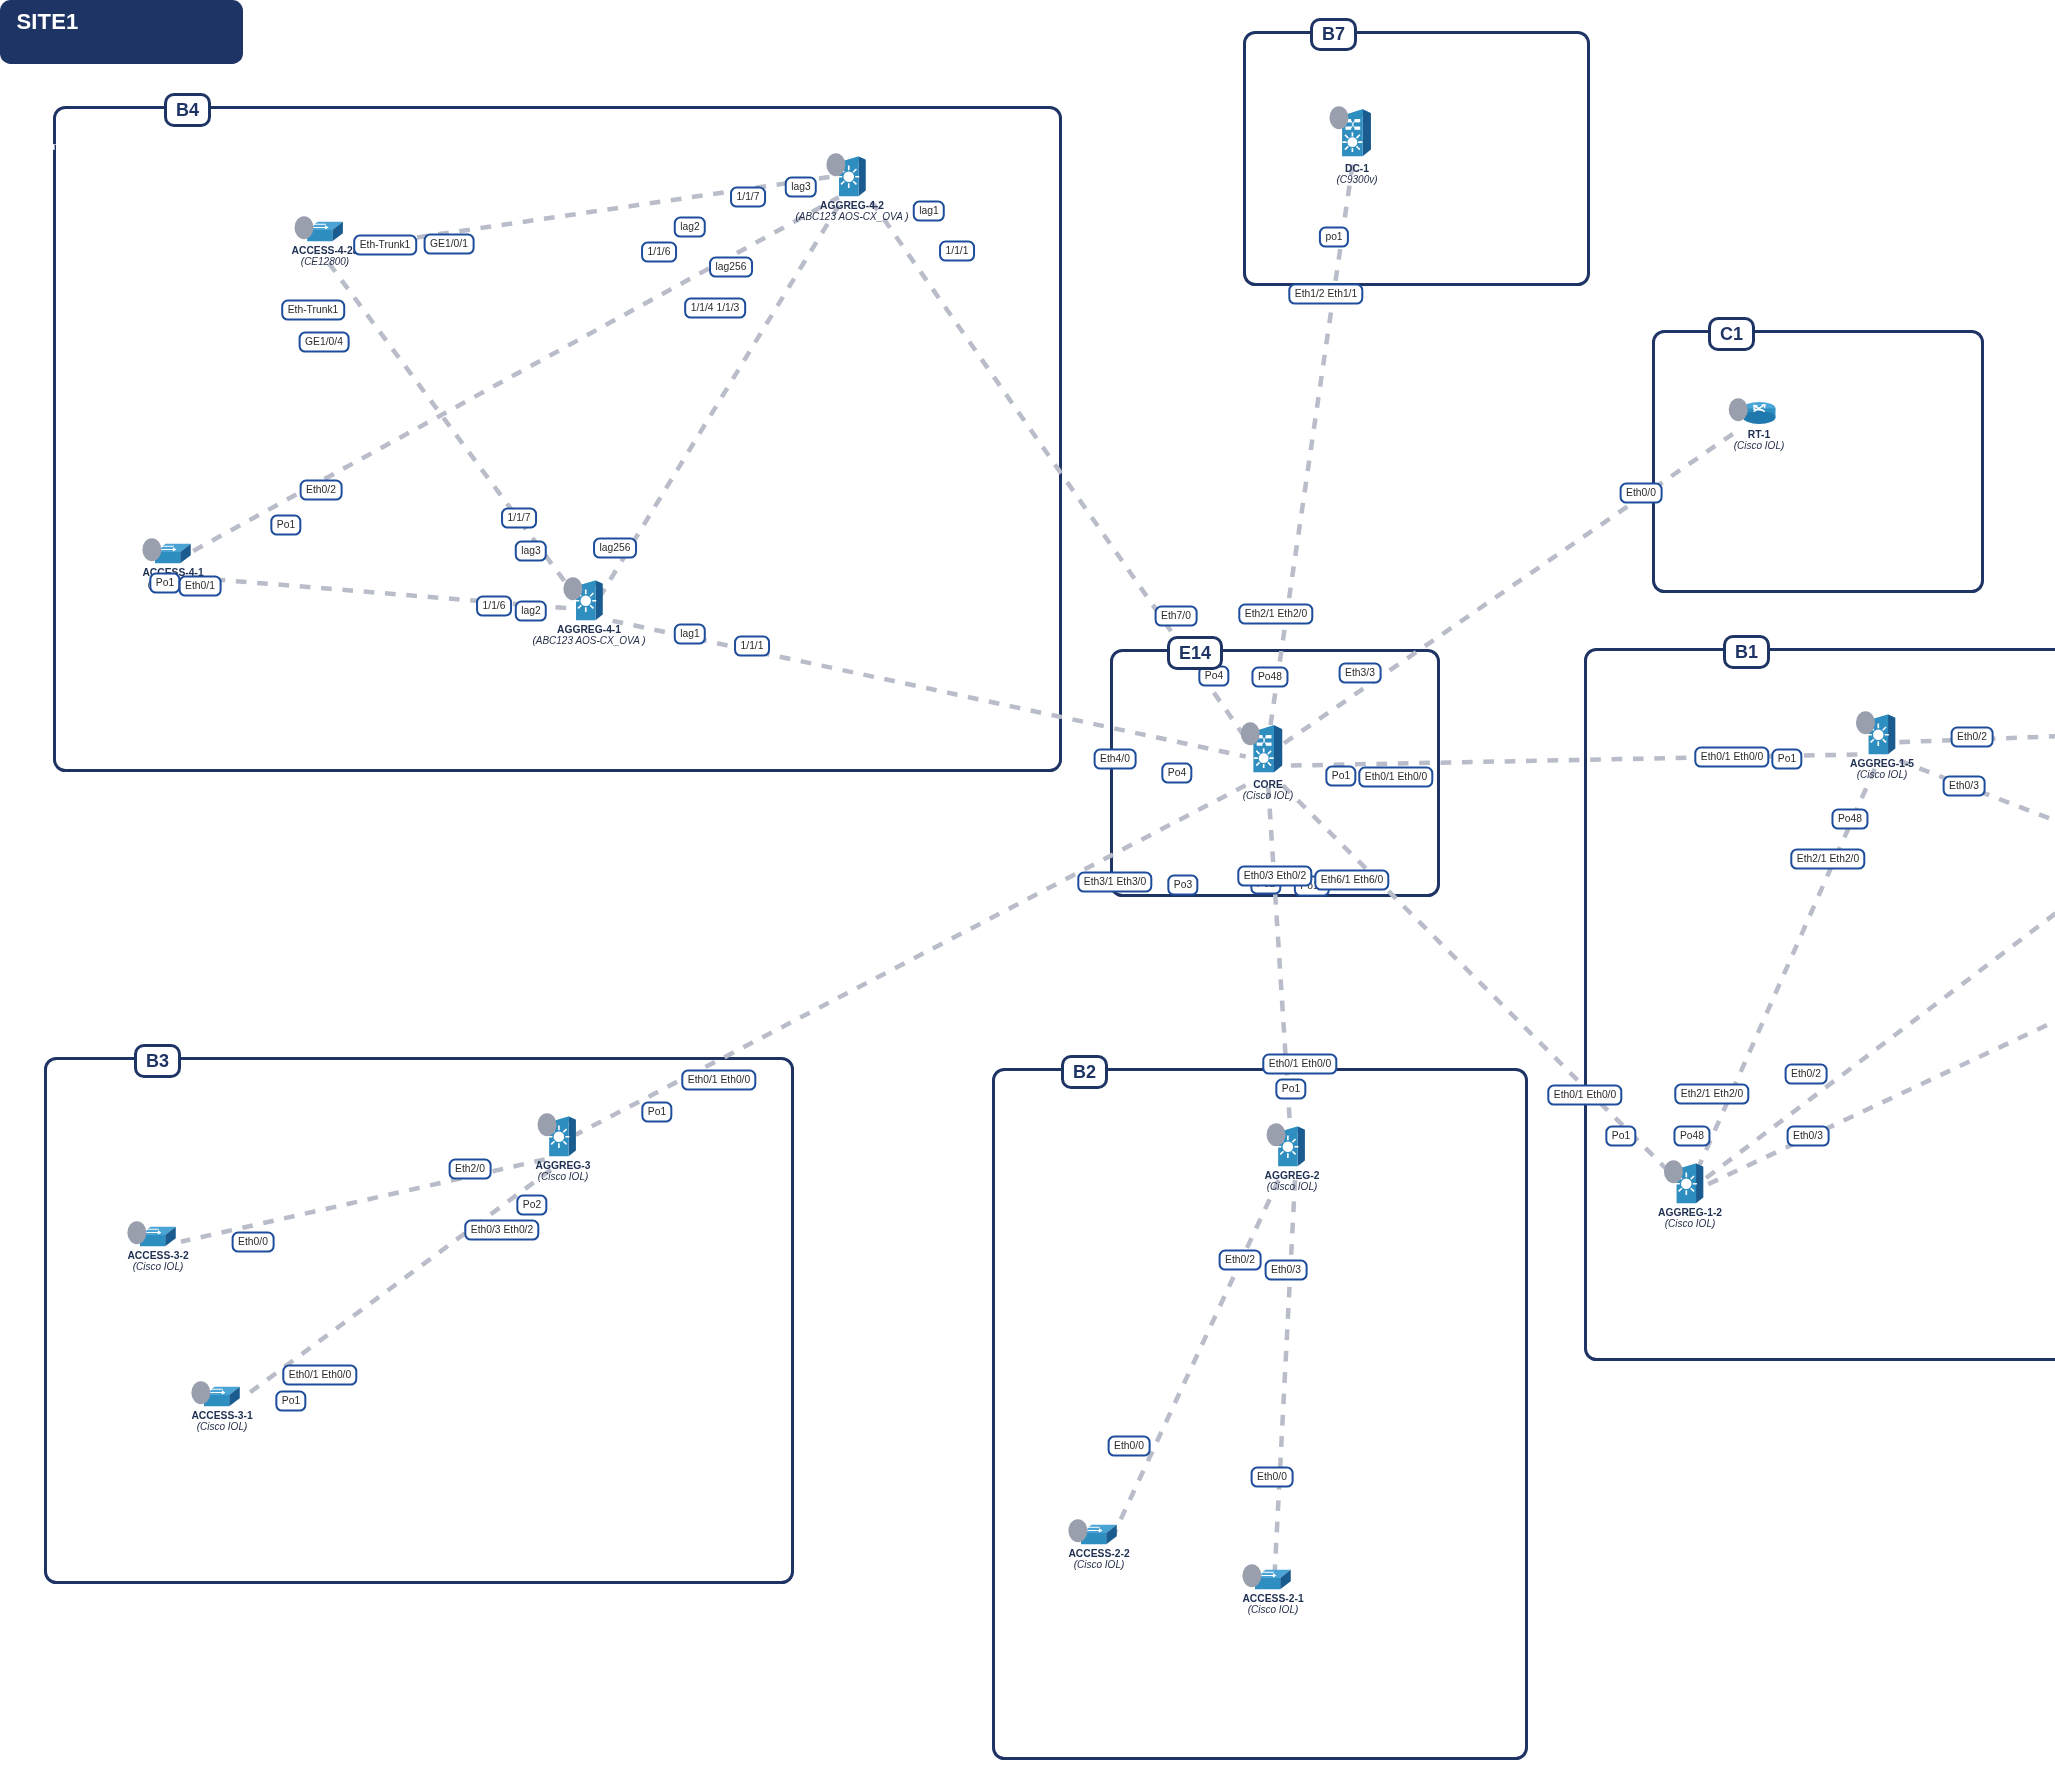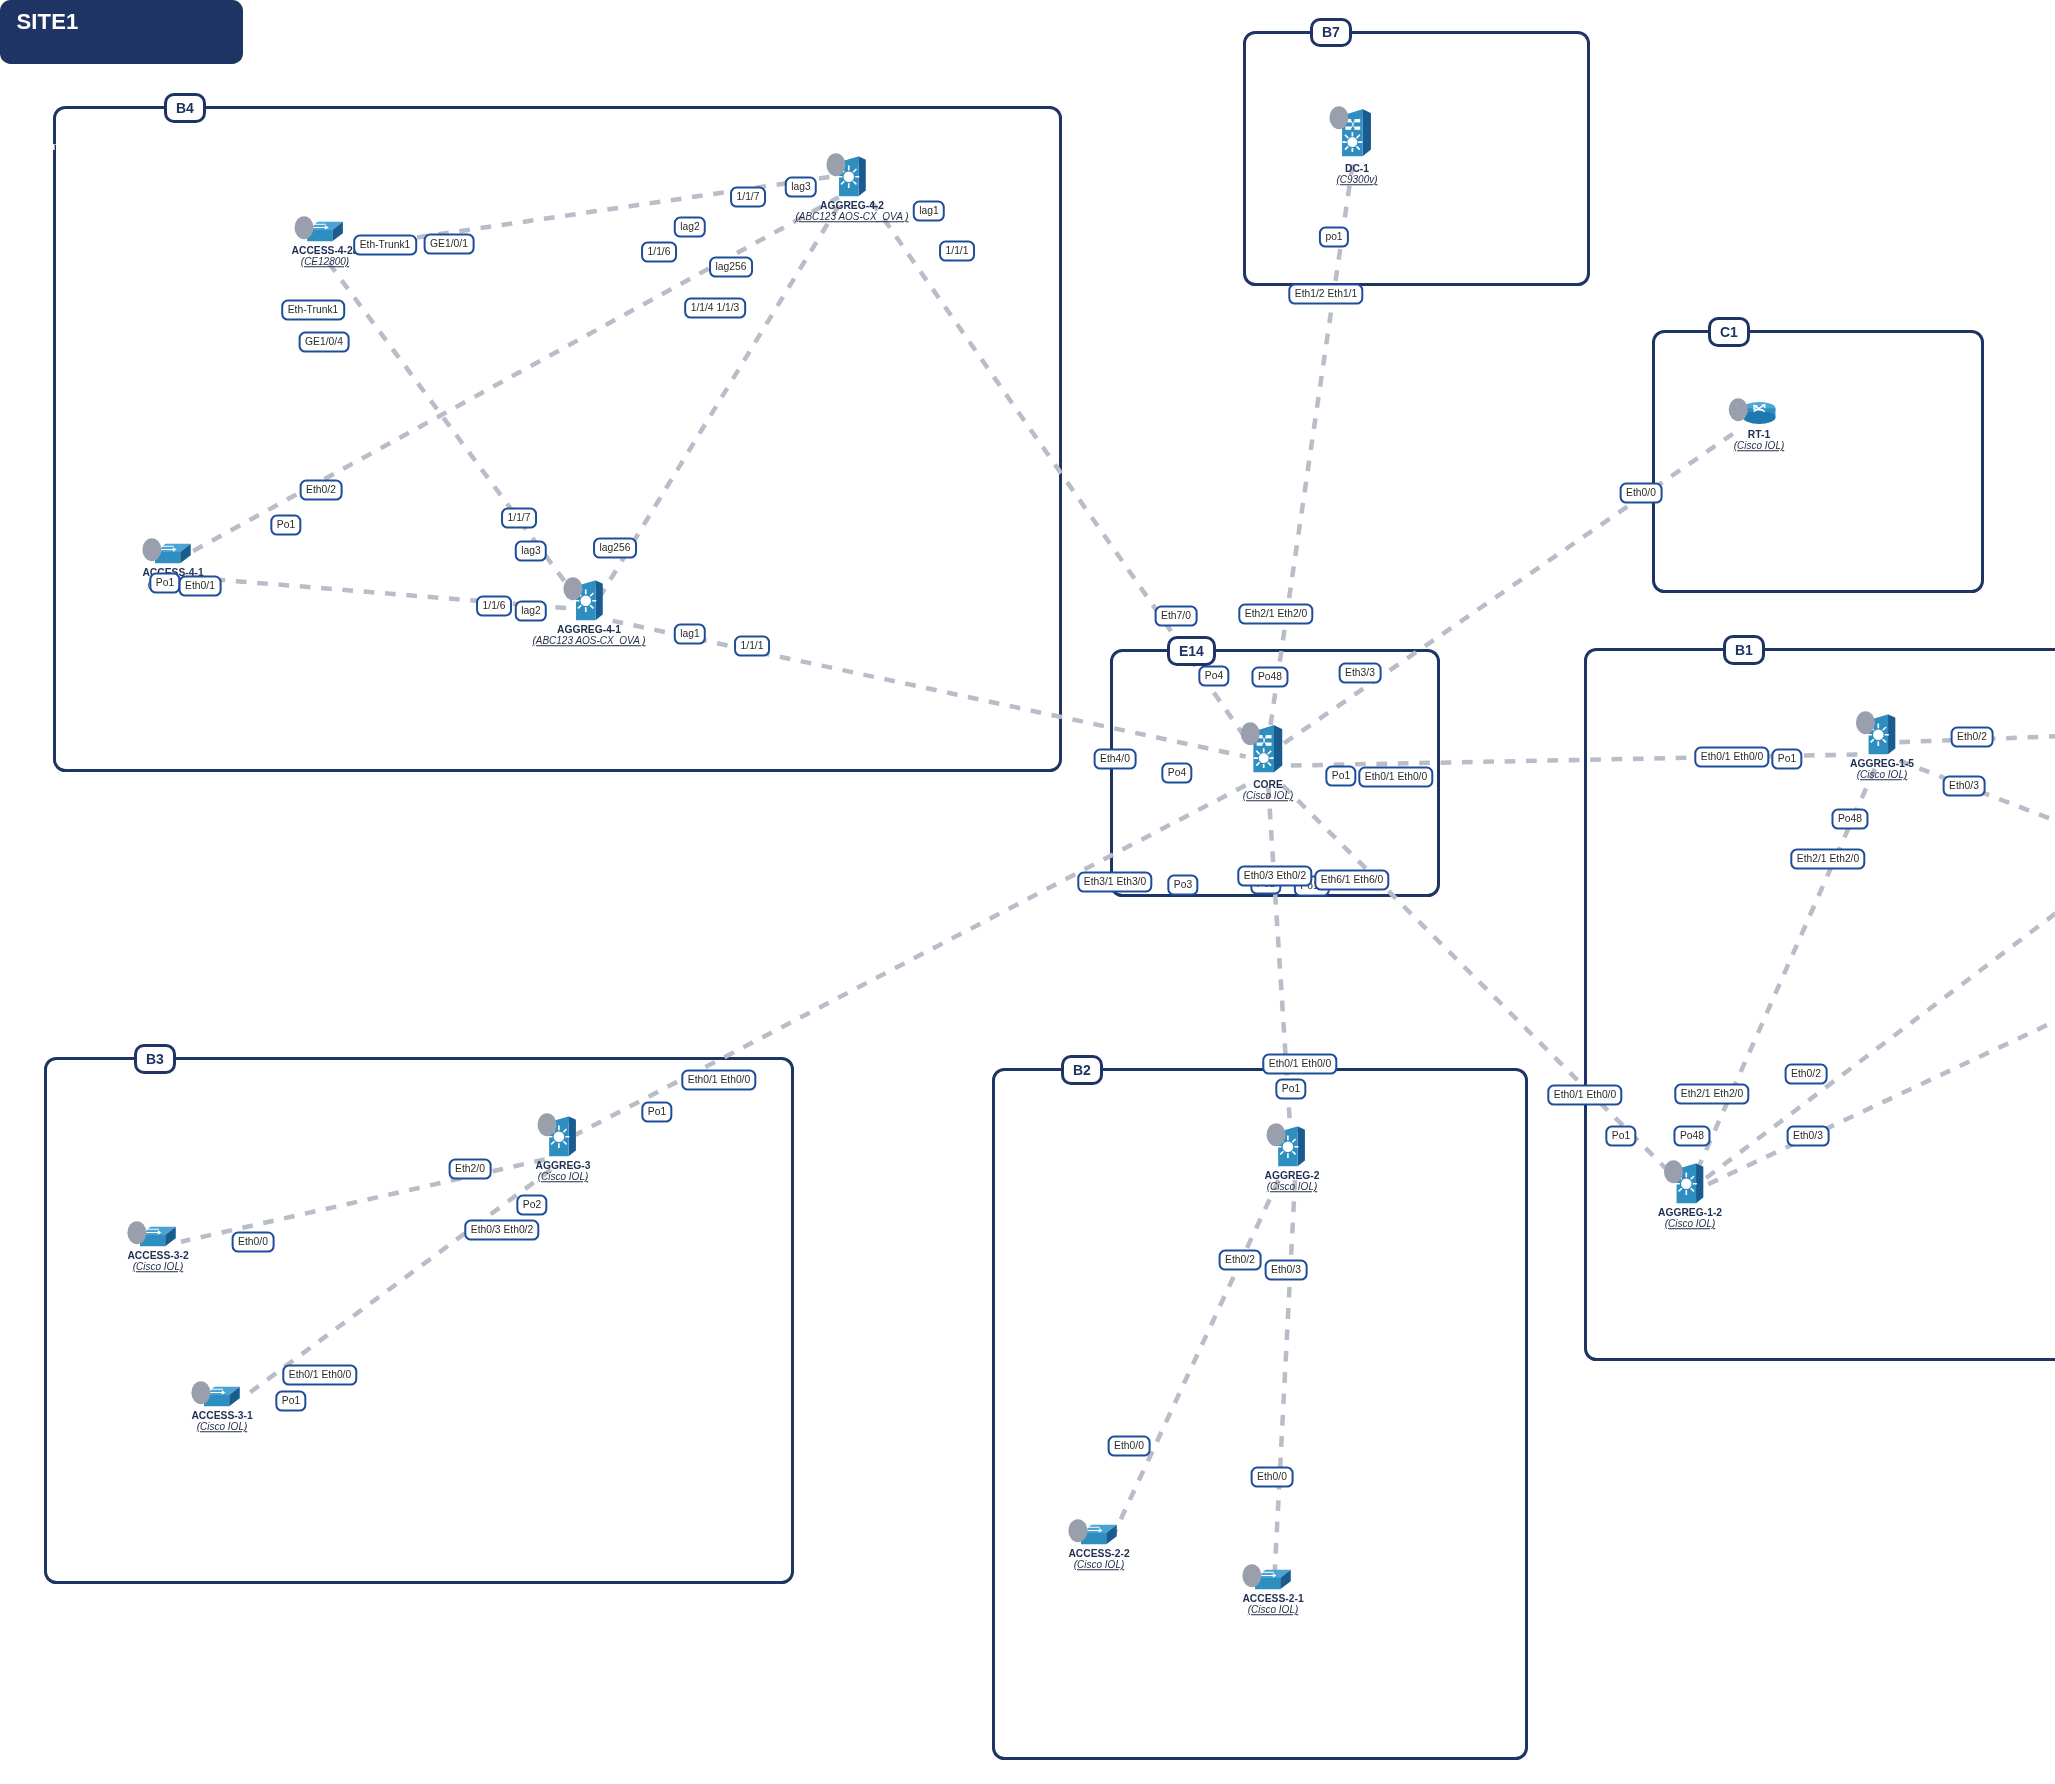--- a/index.html
+++ b/index.html
@@ -45,21 +45,21 @@
     background:transparent;
     box-sizing:border-box;
   }
   .zone-label{
     position:absolute;
     background:#ffffff;
     border:3.7px solid #1e3465;
     border-radius:10px;
     color:#1e3465;
     font-weight:bold;
-    font-size:14px;
+    font-size:18px;
     line-height:1;
     padding:4.5px 9px 5.3px 9px;
     white-space:nowrap;
     box-sizing:border-box;
     z-index:30;
   }
   
   #links{
     position:absolute;
     left:0; top:0;
@@ -98,21 +98,20 @@
     font-weight:bold;
     color:#1e2f52;
     line-height:1.12;
     margin-top:0.8px;
   }
   .node .mdl{
     font-size:10px;
     font-style:italic;
     color:#25304a;
     line-height:1.12;
-    text-decoration:underline;
   }
   
   .iface{
     position:absolute;
     background:#ffffff;
     border:2.1px solid #1e4d9b;
     border-radius:6.6px;
     color:#2a2a2a;
     font-size:10.3px;
     line-height:1;

